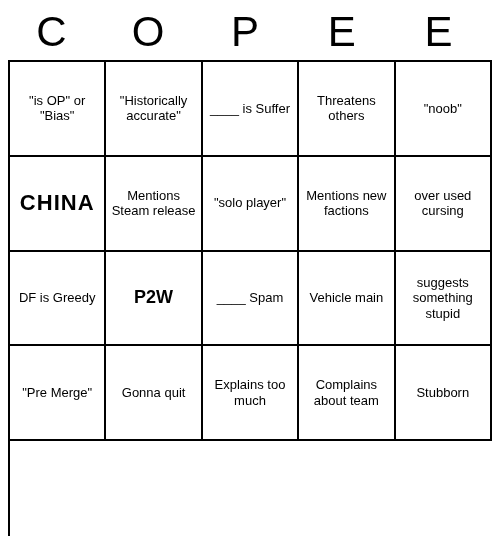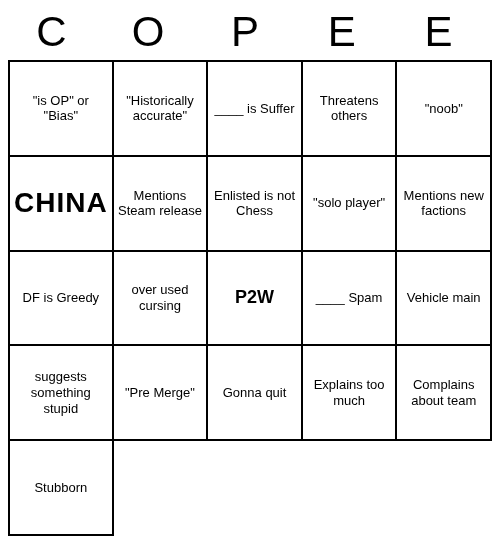--- a/index.html
+++ b/index.html
@@ -53,21 +53,21 @@
       min-height: 86px;
     }
 
     .cell.free {
       font-size: 22px;
       font-weight: bold;
     }
 
     .cell.china-cell {
       font-weight: 900;
-      font-size: 28px;
+      font-size: 22px;
       letter-spacing: 1px;
       text-align: right;
     }
 
     .cell.p2w-cell {
       font-size: 18px;
       font-weight: bold;
     }
   </style>
 </head>
@@ -82,25 +82,24 @@
 </div>
 
 <div class="bingo-grid" id="grid">
     <div class="cell">"is OP" or "Bias"</div>
     <div class="cell">"Historically accurate"</div>
     <div class="cell">____ is Suffer</div>
     <div class="cell">Threatens others</div>
     <div class="cell">"noob"</div>
     <div class="cell china-cell">CHINA</div>
     <div class="cell">Mentions Steam release</div>
-    <div class="cell">Enlisted is not Chess</div>
     <div class="cell">"solo player"</div>
     <div class="cell">Mentions new factions</div>
+    <div class="cell">over used cursing</div>
     <div class="cell">DF is Greedy</div>
-    <div class="cell">over used cursing</div>
     <div class="cell p2w-cell">P2W</div>
     <div class="cell">____ Spam</div>
     <div class="cell">Vehicle main</div>
     <div class="cell">suggests something stupid</div>
     <div class="cell">"Pre Merge"</div>
     <div class="cell">Gonna quit</div>
     <div class="cell">Explains too much</div>
     <div class="cell">Complains about team</div>
     <div class="cell">Stubborn</div>
   </div>

